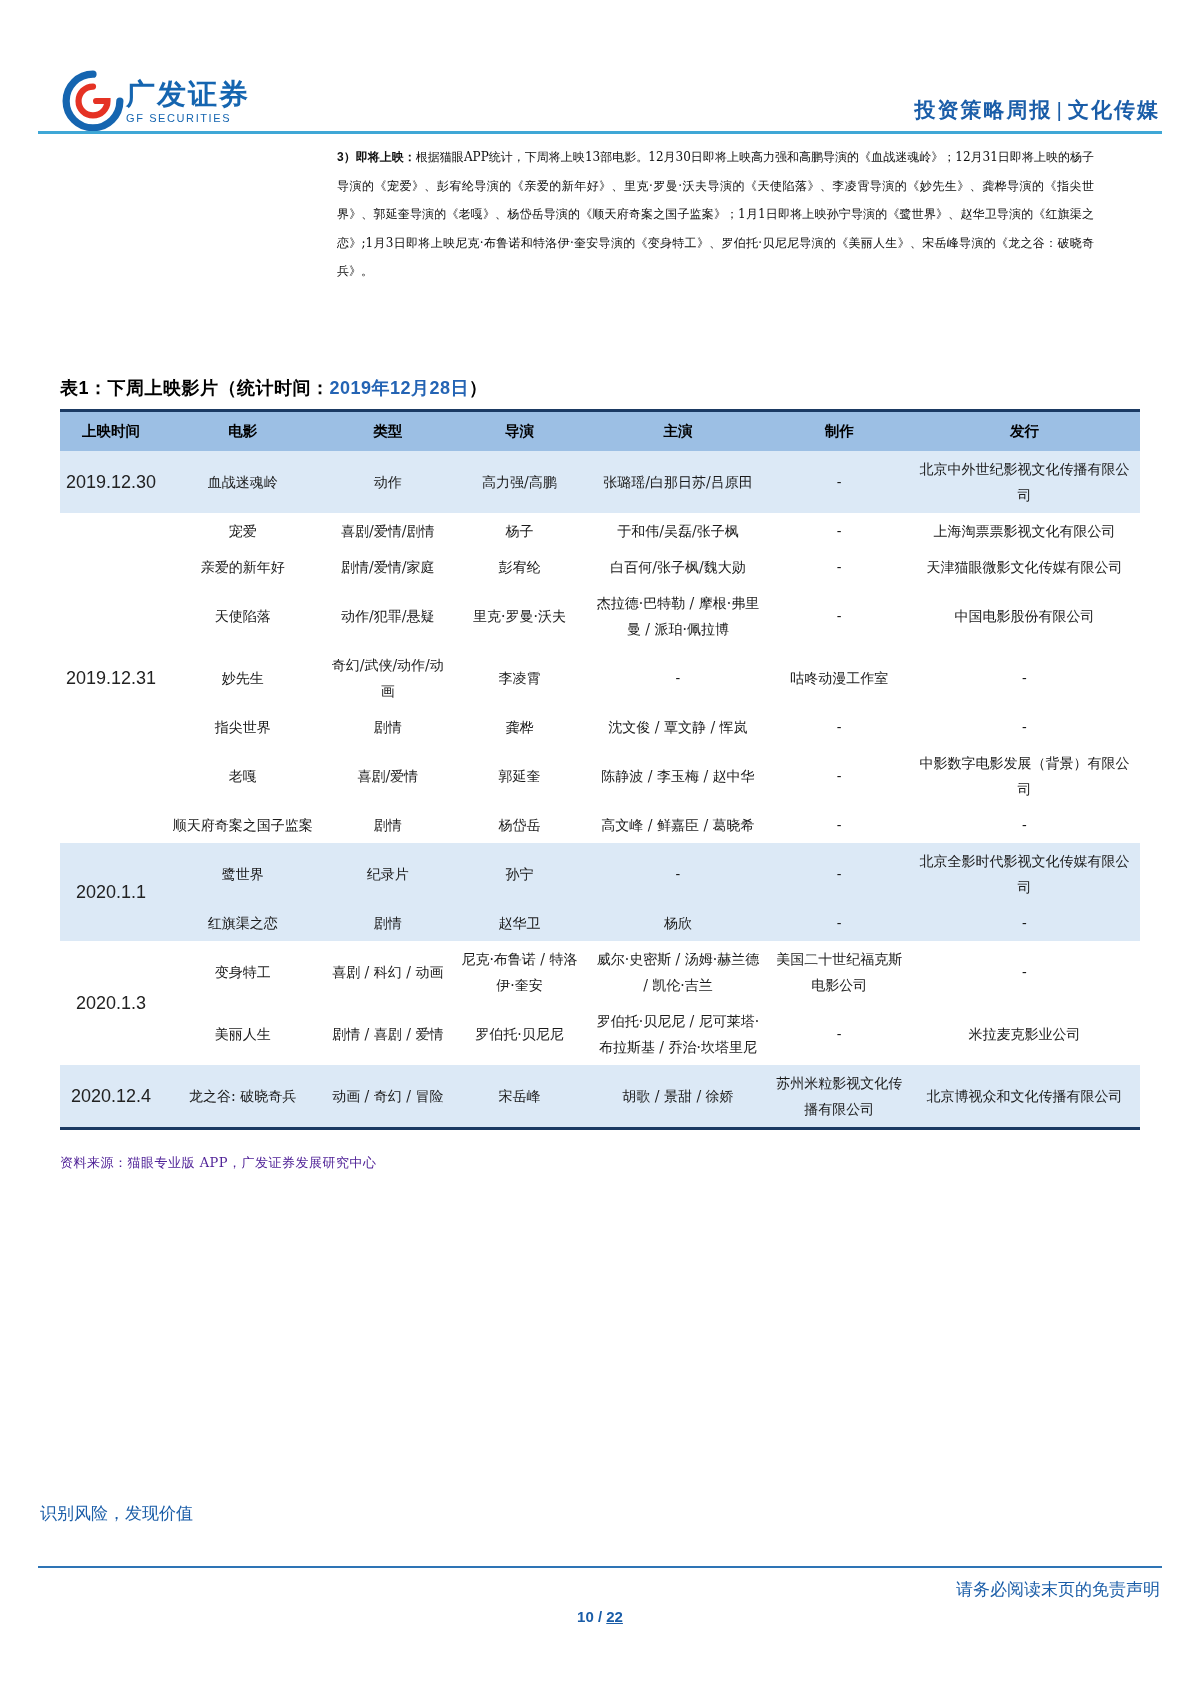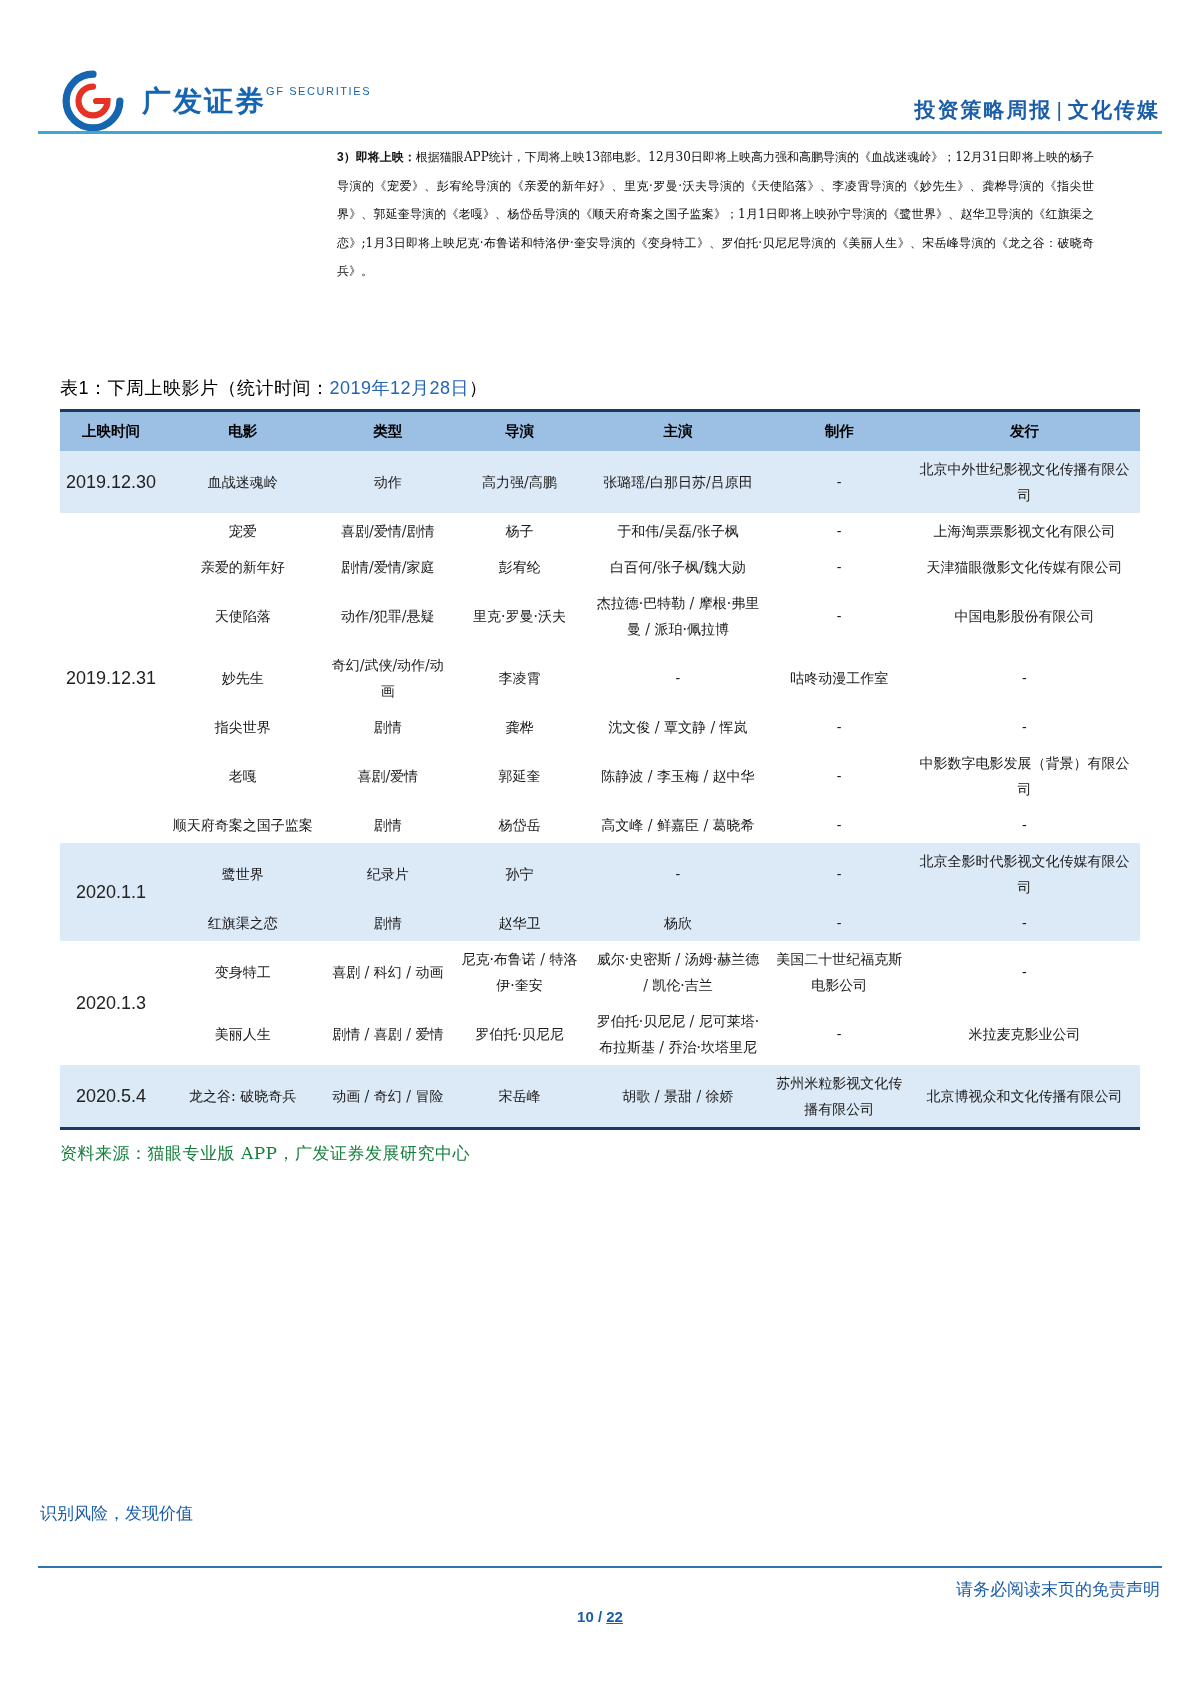--- a/index.html
+++ b/index.html
@@ -6,42 +6,42 @@
   html,body { margin:0; padding:0; background:#ffffff; }
   .page {
     position:relative; width:1200px; height:1698px; margin:0 auto;
     background:#ffffff; overflow:hidden;
     font-family:"Liberation Sans", sans-serif; color:#111;
   }
 
   
   .logo-wrap { position:absolute; left:62px; top:70px; display:flex; align-items:center; }
   .logo-mark { width:62px; height:62px; }
-  .logo-text { margin-left:18px; display:flex; flex-direction:row; justify-content:flex-start; }
+  .logo-text { margin-left:2px; display:flex; flex-direction:column; justify-content:flex-start; }
   .logo-cn { font-size:29px; font-weight:bold; color:#1565b0; letter-spacing:2px; line-height:34px; }
   .logo-en { font-size:11px; font-weight:normal; color:#1565b0; letter-spacing:1.6px; line-height:14px; }
   .hdr-right {
     position:absolute; right:40px; top:96px;
     font-size:21px; font-weight:bold; color:#1a5da8; letter-spacing:2px;
   }
   .hdr-right .sep { font-weight:normal; padding:0 4px; color:#1a5da8; }
   .hdr-rule { position:absolute; left:38px; right:38px; top:131px; height:3px; background:#3fa7d6; }
 
   
   .intro {
     position:absolute; left:337px; top:143px; width:757px;
     font-family:"DejaVu Serif", serif;
     font-size:12px; line-height:28.5px; text-align:justify; color:#0d0d0d;
   }
   .intro b { font-family:"Liberation Sans", sans-serif; }
 
   
   .tbl-wrap { position:absolute; left:60px; top:376px; width:1080px; }
   .tbl-title {
-    font-size:18px; font-weight:normal; color:#000; margin:0 0 9px 0; letter-spacing:0.5px;
+    font-size:18px; font-weight:bold; color:#000; margin:0 0 9px 0; letter-spacing:0.5px;
   }
   .tbl-title .date { color:#2464b4; }
   table.movies {
     width:100%; border-collapse:collapse;
     border-top:3px solid #1b3a63; border-bottom:3px solid #1b3a63;
     font-family:"DejaVu Serif", serif;
   }
   table.movies th {
     background:#9cbfe4; font-size:14.5px; font-weight:bold; color:#000;
     padding:10px 4px; 
@@ -50,22 +50,22 @@
   table.movies td {
     font-size:14px; line-height:26px; padding:5px 6px;
     text-align:center; vertical-align:middle; color:#1a1a1a;
   }
   table.movies tr.band td { background:#dce9f6; }
   table.movies td.date-cell {
     font-family:"Liberation Sans", sans-serif; font-size:18px; color:#222;
     white-space:nowrap;
   }
   .source-note {
-    margin-top:12px; font-family:"DejaVu Serif", serif;
-    font-size:17px; color:#15803d; letter-spacing:0.5px;
+    margin-top:24px; font-family:"DejaVu Serif", serif;
+    font-size:13px; color:#4c1d95; letter-spacing:0.5px;
   }
 
   
   .ftr-rule { position:absolute; left:38px; right:38px; top:1566px; height:2px; background:#2e74b5; }
   .ftr-left  { position:absolute; left:40px;  top:1502px; font-size:17px; color:#1a5da8; }
   .ftr-right { position:absolute; right:40px; top:1578px; font-size:17px; color:#1a5da8; }
   .ftr-page {
     position:absolute; left:0; right:0; top:1608px; text-align:center;
     font-size:15px; font-weight:bold; color:#1a5da8;
   }
@@ -210,21 +210,21 @@
           </tr>
           <tr>
             <td>美丽人生</td>
             <td>剧情 / 喜剧 / 爱情</td>
             <td>罗伯托·贝尼尼</td>
             <td>罗伯托·贝尼尼 / 尼可莱塔·布拉斯基 / 乔治·坎塔里尼</td>
             <td>-</td>
             <td>米拉麦克影业公司</td>
           </tr>
           <tr class="band">
-            <td rowspan="1" class="date-cell">2020.5.4</td>
+            <td rowspan="1" class="date-cell">2020.12.4</td>
             <td>龙之谷: 破晓奇兵</td>
             <td>动画 / 奇幻 / 冒险</td>
             <td>宋岳峰</td>
             <td>胡歌 / 景甜 / 徐娇</td>
             <td>苏州米粒影视文化传播有限公司</td>
             <td>北京博视众和文化传播有限公司</td>
           </tr>
         </tbody>
     </table>
 

